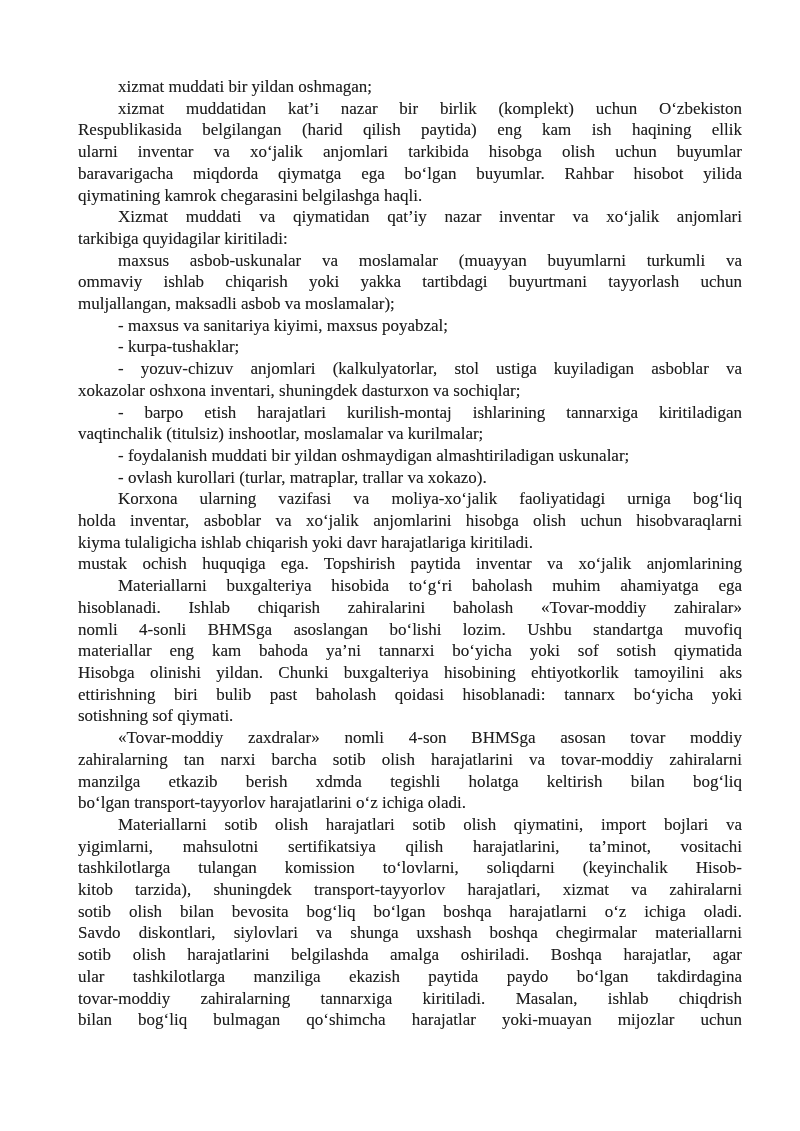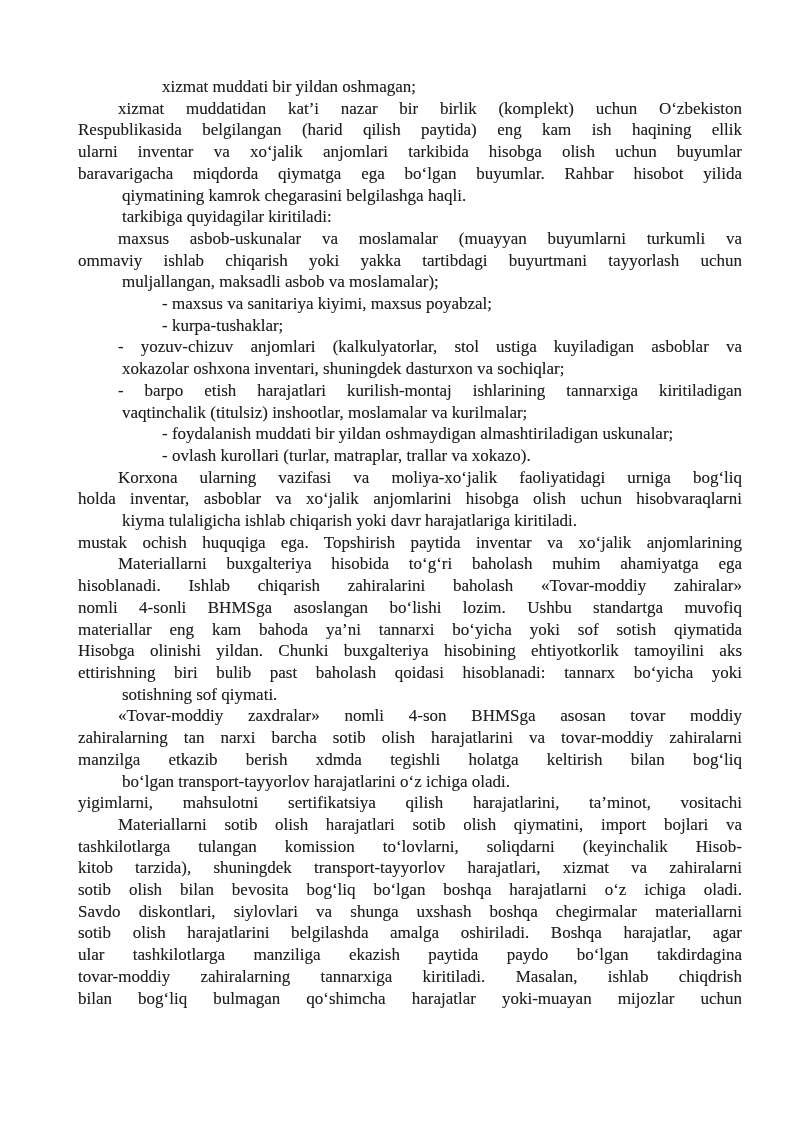--- a/index.html
+++ b/index.html
@@ -26,38 +26,39 @@
     line-height: 21.7px;
     text-shadow: 0 0 0.6px rgba(45,45,45,0.45);
   }
   .para { margin: 0; padding: 0; }
   .line {
     text-align: justify;
     text-align-last: justify;
     white-space: normal;
   }
   .line.first { text-indent: 40px; }
-  .line.last { text-align-last: left; margin-left: 44px; }
+  .line.last { text-align-last: left; }
 </style>
 </head>
 <body>
 
 <div class="page">
   <div class="text-block">
       <div class="para">
         <div class="line first last">xizmat muddati bir yildan oshmagan;</div>
       </div>
       <div class="para">
         <div class="line first">xizmat muddatidan kat’i nazar bir birlik (komplekt) uchun O‘zbekiston</div>
         <div class="line">Respublikasida belgilangan (harid qilish paytida) eng kam ish haqining ellik</div>
         <div class="line">ularni inventar va xo‘jalik anjomlari tarkibida hisobga olish uchun buyumlar</div>
         <div class="line">baravarigacha miqdorda qiymatga ega bo‘lgan buyumlar. Rahbar hisobot yilida</div>
         <div class="line last">qiymatining kamrok chegarasini belgilashga haqli.</div>
       </div>
       <div class="para">
+        <div class="line first">Xizmat muddati va qiymatidan qat’iy nazar inventar va xo‘jalik anjomlari</div>
         <div class="line last">tarkibiga quyidagilar kiritiladi:</div>
       </div>
       <div class="para">
         <div class="line first">maxsus asbob-uskunalar va moslamalar (muayyan buyumlarni turkumli va</div>
         <div class="line">ommaviy ishlab chiqarish yoki yakka tartibdagi buyurtmani tayyorlash uchun</div>
         <div class="line last">muljallangan, maksadli asbob va moslamalar);</div>
       </div>
       <div class="para">
         <div class="line first last">- maxsus va sanitariya kiyimi, maxsus poyabzal;</div>
       </div>
@@ -93,22 +94,22 @@
         <div class="line">ettirishning biri bulib past baholash qoidasi hisoblanadi: tannarx bo‘yicha yoki</div>
         <div class="line last">sotishning sof qiymati.</div>
       </div>
       <div class="para">
         <div class="line first">«Tovar-moddiy zaxdralar» nomli 4-son BHMSga asosan tovar moddiy</div>
         <div class="line">zahiralarning tan narxi barcha sotib olish harajatlarini va tovar-moddiy zahiralarni</div>
         <div class="line">manzilga etkazib berish xdmda tegishli holatga keltirish bilan bog‘liq</div>
         <div class="line last">bo‘lgan transport-tayyorlov harajatlarini o‘z ichiga oladi.</div>
       </div>
       <div class="para">
+        <div class="line first">Materiallarni sotib olish harajatlari sotib olish qiymatini, import bojlari va</div>
         <div class="line">yigimlarni, mahsulotni sertifikatsiya qilish harajatlarini, ta’minot, vositachi</div>
-        <div class="line first">Materiallarni sotib olish harajatlari sotib olish qiymatini, import bojlari va</div>
         <div class="line">tashkilotlarga tulangan komission to‘lovlarni, soliqdarni (keyinchalik Hisob-</div>
         <div class="line">kitob tarzida), shuningdek transport-tayyorlov harajatlari, xizmat va zahiralarni</div>
         <div class="line">sotib olish bilan bevosita bog‘liq bo‘lgan boshqa harajatlarni o‘z ichiga oladi.</div>
         <div class="line">Savdo diskontlari, siylovlari va shunga uxshash boshqa chegirmalar materiallarni</div>
         <div class="line">sotib olish harajatlarini belgilashda amalga oshiriladi. Boshqa harajatlar, agar</div>
         <div class="line">ular tashkilotlarga manziliga ekazish paytida paydo bo‘lgan takdirdagina</div>
         <div class="line">tovar-moddiy zahiralarning tannarxiga kiritiladi. Masalan, ishlab chiqdrish</div>
         <div class="line">bilan bog‘liq bulmagan qo‘shimcha harajatlar yoki-muayan mijozlar uchun</div>
       </div>
     </div>

